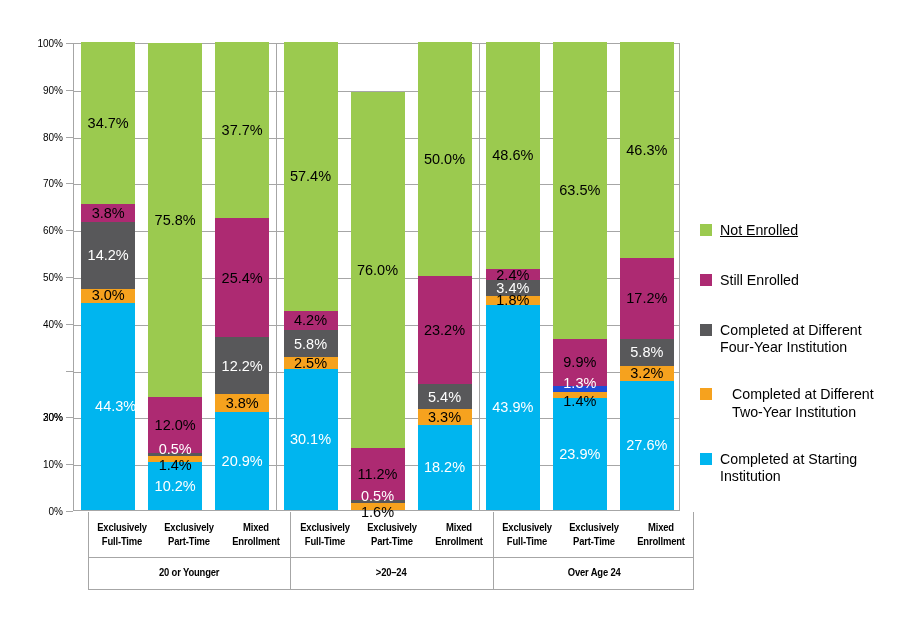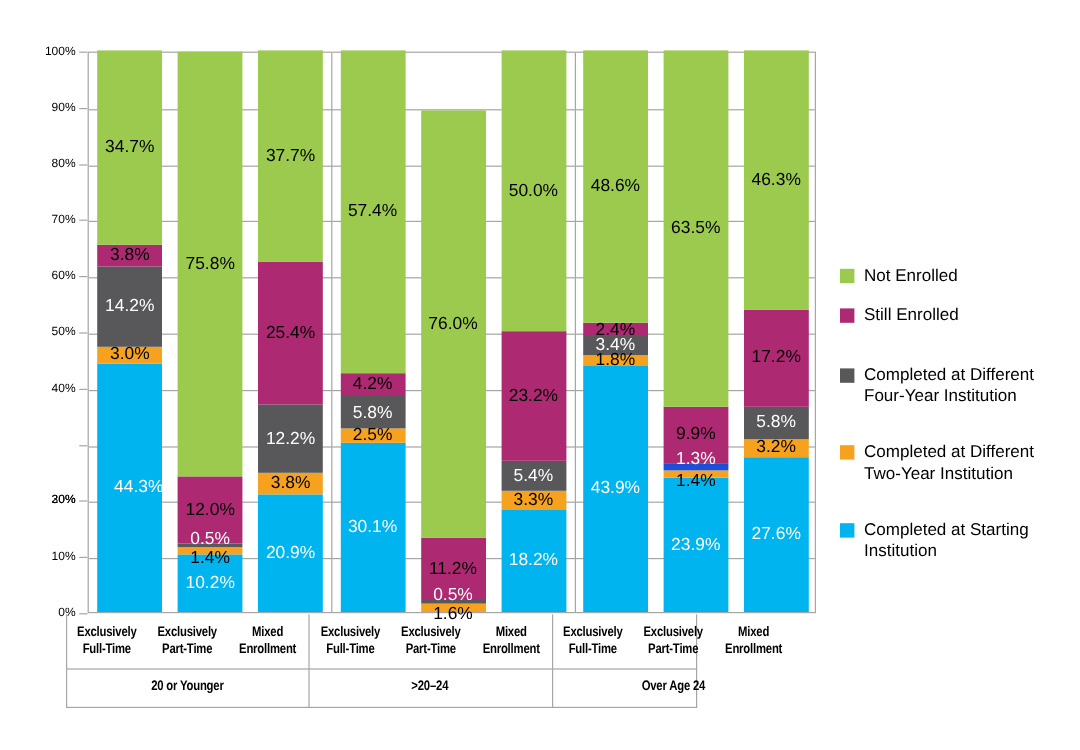--- a/index.html
+++ b/index.html
@@ -74,23 +74,23 @@
     z-index: 4;
   }
   .seg-label.dark  { color: #000000; }
   .seg-label.light { color: #ffffff; }
   .seg-label.nudge-up   { top: -5px; }
   .seg-label.nudge-down { top: 6px; }
 
   
   #cat-axis {
     position: absolute;
-    left: 55px;
+    left: 88px;
     top: 512px;
-    width: 526px;
+    width: 606px;
     height: 78px;
     padding-left: 22px;
   }
   .cat-row-top {
     position: absolute;
     left: 0; top: 0;
     width: 100%;
     height: 46px;
     border-left: 1px solid #a6a6a6;
     border-right: 1px solid #a6a6a6;
@@ -395,33 +395,33 @@
       <div class="grp-label" style="left: 0px; width: 202.333px;">20 or Younger</div>
       <div class="grp-label" style="left: 202.333px; width: 202.333px;">&gt;20–24</div>
       <div class="cat-sep-top" style="left: 202.333px;"></div>
       <div class="cat-sep-bottom" style="left: 202.333px;"></div>
       <div class="grp-label" style="left: 404.667px; width: 202.333px;">Over Age 24</div>
       <div class="cat-sep-top" style="left: 404.667px;"></div>
       <div class="cat-sep-bottom" style="left: 404.667px;"></div>
     </div>
 
   <div id="legend">
-      <div class="legend-item" style="margin-bottom: 16px;">
+      <div class="legend-item" style="margin-bottom: 33px; text-decoration: underline;">
         <span class="legend-swatch" style="background: rgb(155, 202, 79);"></span>
         <span class="legend-text">Not Enrolled</span>
       </div>
       <div class="legend-item" style="margin-bottom: 32px;">
         <span class="legend-swatch" style="background: rgb(173, 42, 114);"></span>
         <span class="legend-text">Still Enrolled</span>
       </div>
       <div class="legend-item" style="margin-bottom: 30px;">
         <span class="legend-swatch" style="background: rgb(88, 88, 90);"></span>
         <span class="legend-text">Completed at Different Four-Year Institution</span>
       </div>
-      <div class="legend-item" style="margin-bottom: 30px;">
+      <div class="legend-item" style="margin-bottom: 30px; gap: 12px;">
         <span class="legend-swatch" style="background: rgb(246, 162, 30);"></span>
         <span class="legend-text">Completed at Different Two-Year Institution</span>
       </div>
       <div class="legend-item" style="margin-bottom: 0px;">
         <span class="legend-swatch" style="background: rgb(0, 181, 239);"></span>
         <span class="legend-text">Completed at Starting Institution</span>
       </div>
     </div>
 
 </div>

